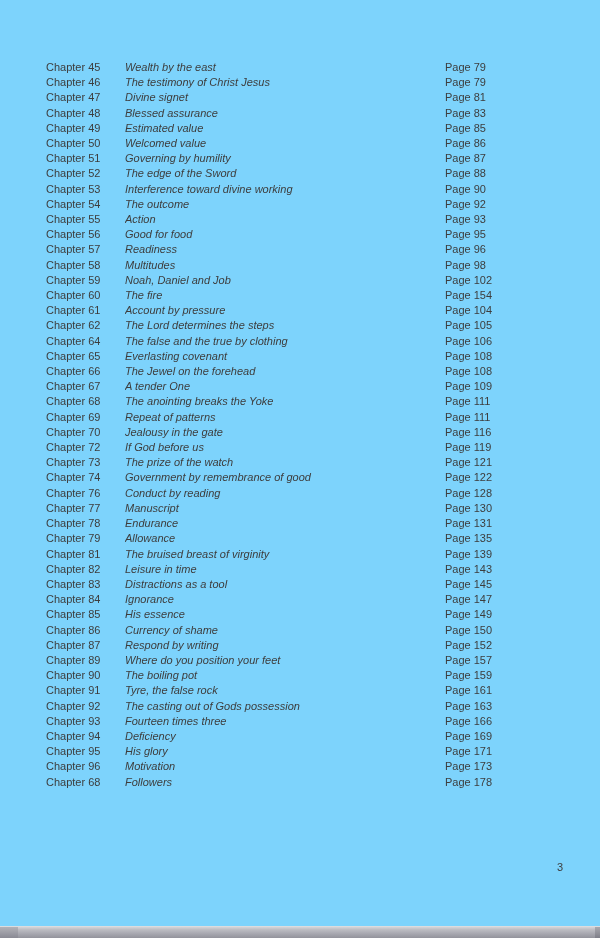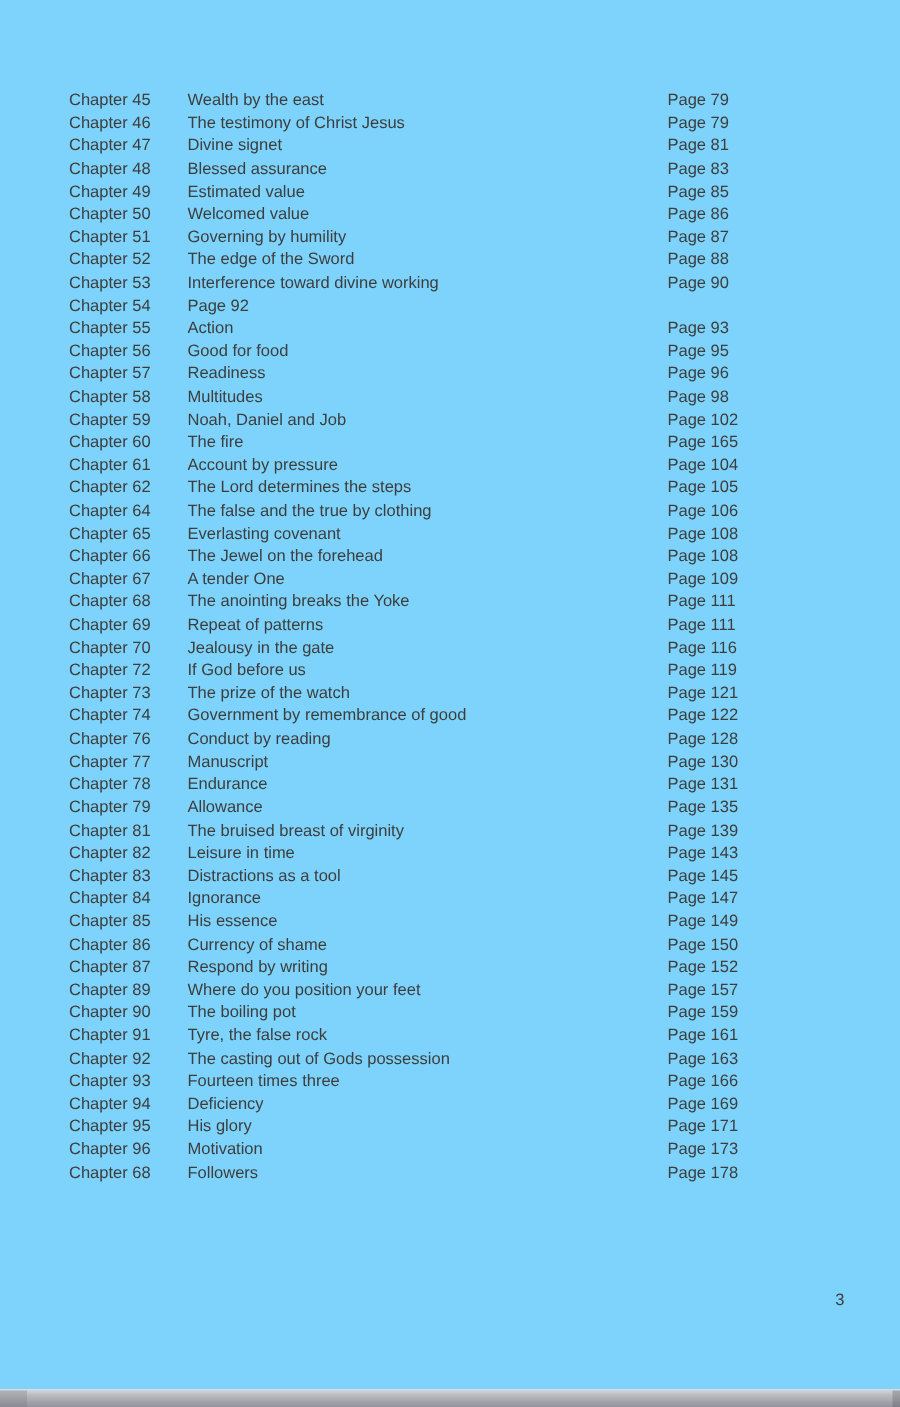--- a/index.html
+++ b/index.html
@@ -40,20 +40,21 @@
   .col-chapter {
     display: inline-block;
     width: 79px;
     flex: 0 0 79px;
   }
   .col-title {
     display: inline-block;
     width: 320px;
     flex: 0 0 320px;
     overflow: hidden;
+    font-style: italic;
   }
   .col-page {
     display: inline-block;
     flex: 0 0 auto;
   }
   .page-number {
     position: absolute;
     top: 861px;
     right: 37px;
     font-size: 11px;
@@ -125,20 +126,21 @@
         <span class="col-title">The edge of the Sword</span>
         <span class="col-page">Page 88</span>
       </div>
       <div class="toc-row">
         <span class="col-chapter">Chapter 53</span>
         <span class="col-title">Interference toward divine working</span>
         <span class="col-page">Page 90</span>
       </div>
       <div class="toc-row">
         <span class="col-chapter">Chapter 54</span>
+        <span class="col-title">The outcome</span>
         <span class="col-page">Page 92</span>
       </div>
       <div class="toc-row">
         <span class="col-chapter">Chapter 55</span>
         <span class="col-title">Action</span>
         <span class="col-page">Page 93</span>
       </div>
       <div class="toc-row">
         <span class="col-chapter">Chapter 56</span>
         <span class="col-title">Good for food</span>
@@ -155,21 +157,21 @@
         <span class="col-page">Page 98</span>
       </div>
       <div class="toc-row">
         <span class="col-chapter">Chapter 59</span>
         <span class="col-title">Noah, Daniel and Job</span>
         <span class="col-page">Page 102</span>
       </div>
       <div class="toc-row">
         <span class="col-chapter">Chapter 60</span>
         <span class="col-title">The fire</span>
-        <span class="col-page">Page 165</span>
+        <span class="col-page">Page 154</span>
       </div>
       <div class="toc-row">
         <span class="col-chapter">Chapter 61</span>
         <span class="col-title">Account by pressure</span>
         <span class="col-page">Page 104</span>
       </div>
       <div class="toc-row">
         <span class="col-chapter">Chapter 62</span>
         <span class="col-title">The Lord determines the steps</span>
         <span class="col-page">Page 105</span>

